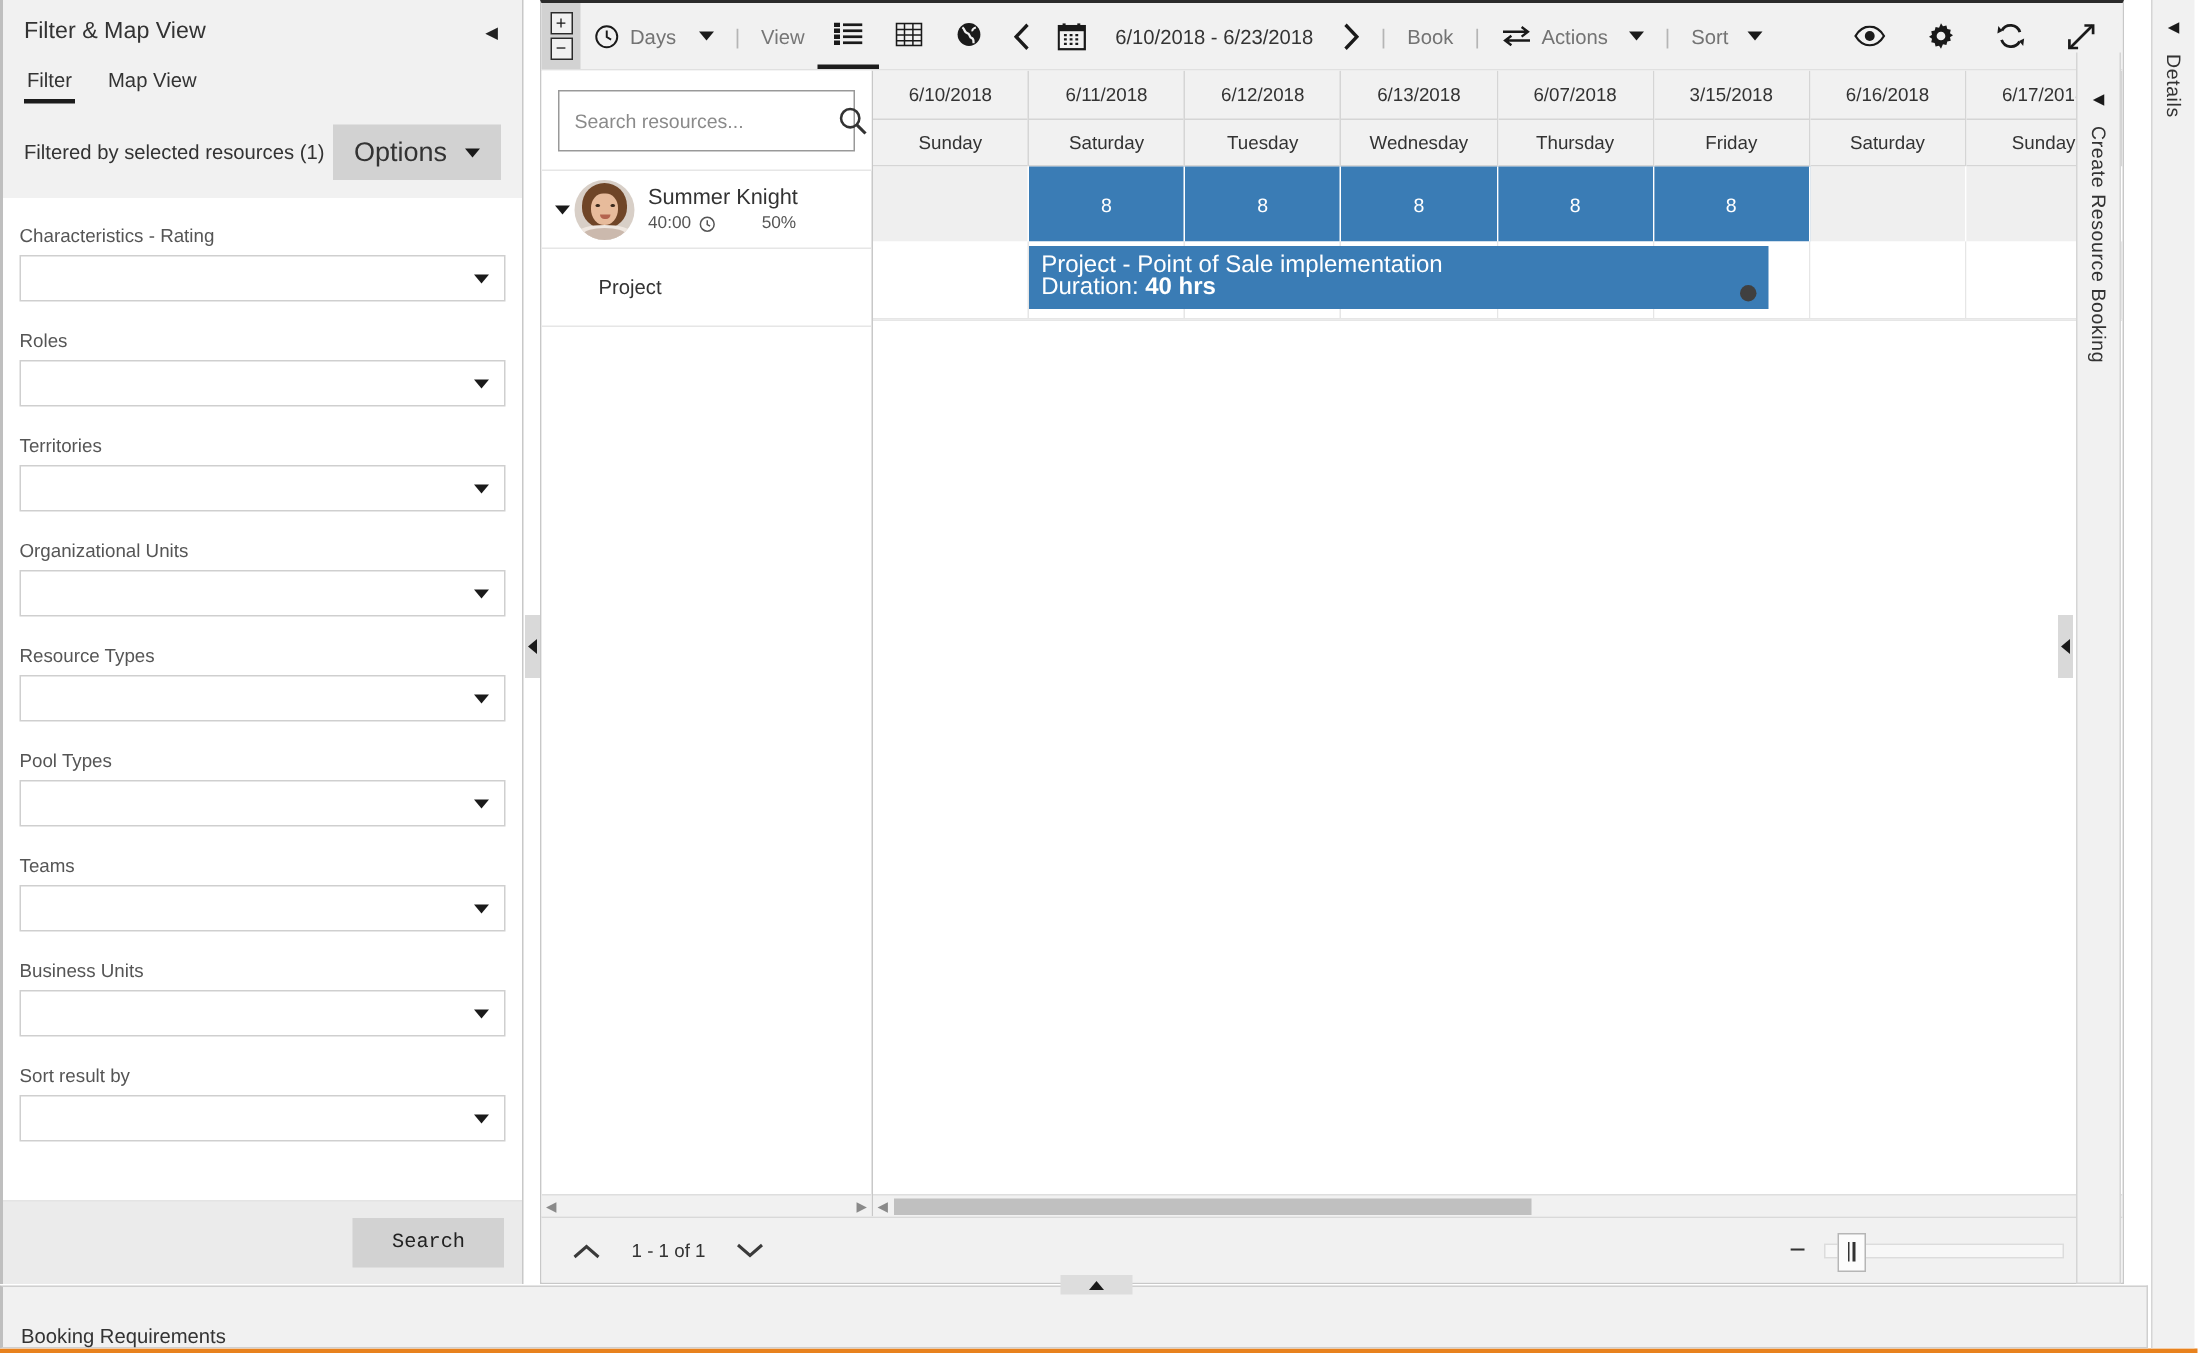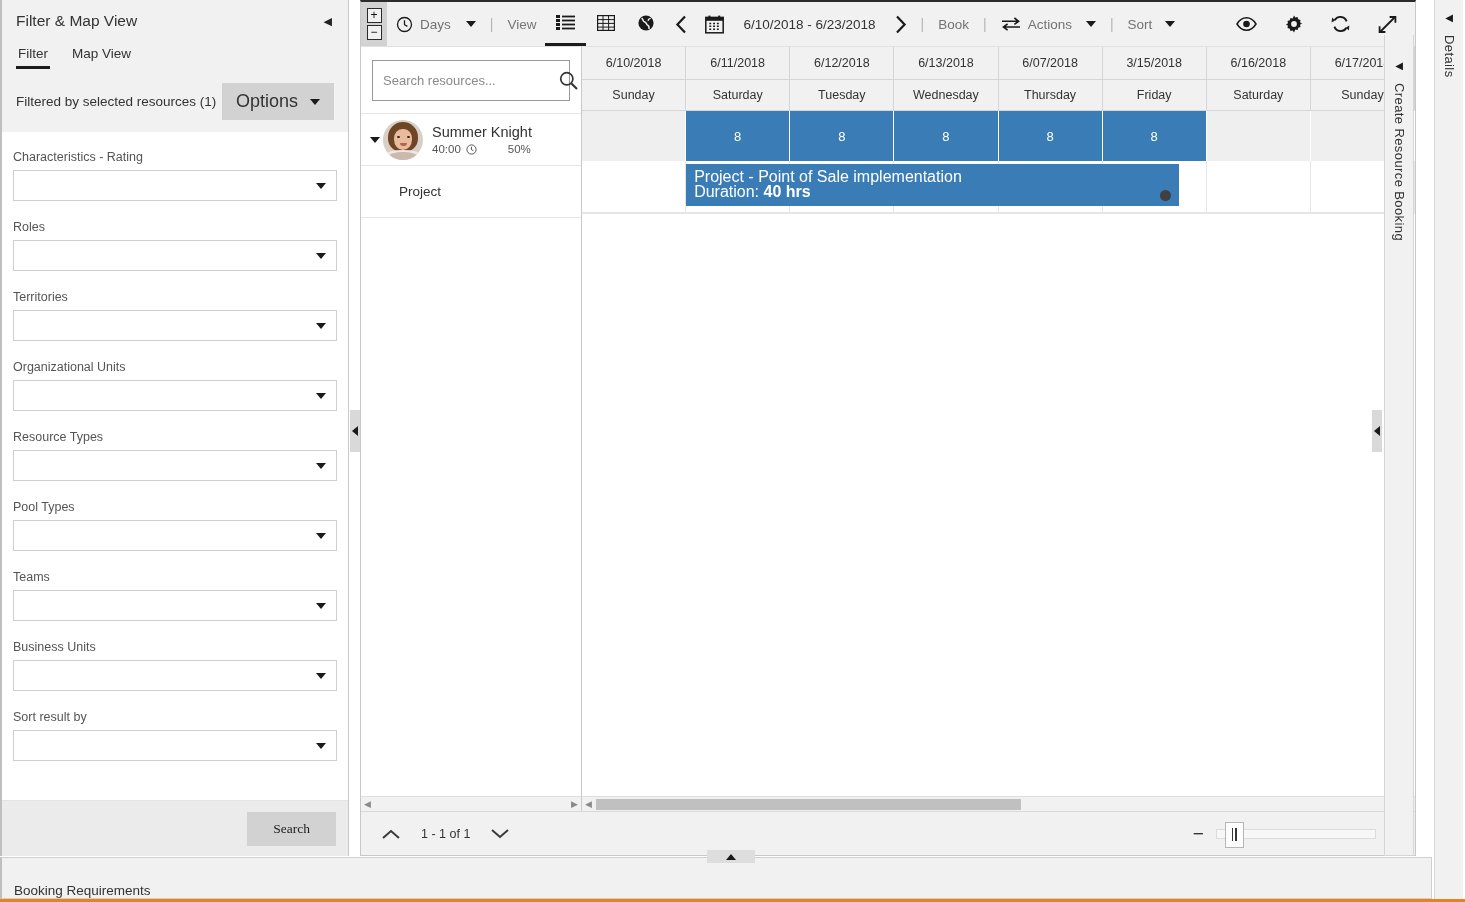--- a/index.html
+++ b/index.html
@@ -58,21 +58,21 @@
   .field-select .caret-down {
     position: absolute; right: 10px; top: 50%; transform: translateY(-50%);
   }
   .fp-foot {
     background: #ebebeb; height: 56px; display: flex; align-items: center;
     justify-content: flex-end; padding-right: 12px;
     border-top: 1px solid #e4e4e4;
   }
   .search-btn {
     background: #d2d2d2; border: none; font-size: 13.5px; color: #222;
-    padding: 9px 26px; cursor: pointer; font-family: Liberation Serif, serif;
+    padding: 9px 26px; cursor: pointer; font-family: Liberation Mono, monospace;
   }
 
   
   #left-splitter {
     position: absolute; left: 350px; top: 410px; width: 10px; height: 42px;
     background: #d9d9d9; cursor: col-resize; display: flex;
     align-items: center; justify-content: center;
   }
   .tri-left { width:0;height:0;border-top:5px solid transparent;border-bottom:5px solid transparent;border-right:6px solid #1a1a1a;}
 

